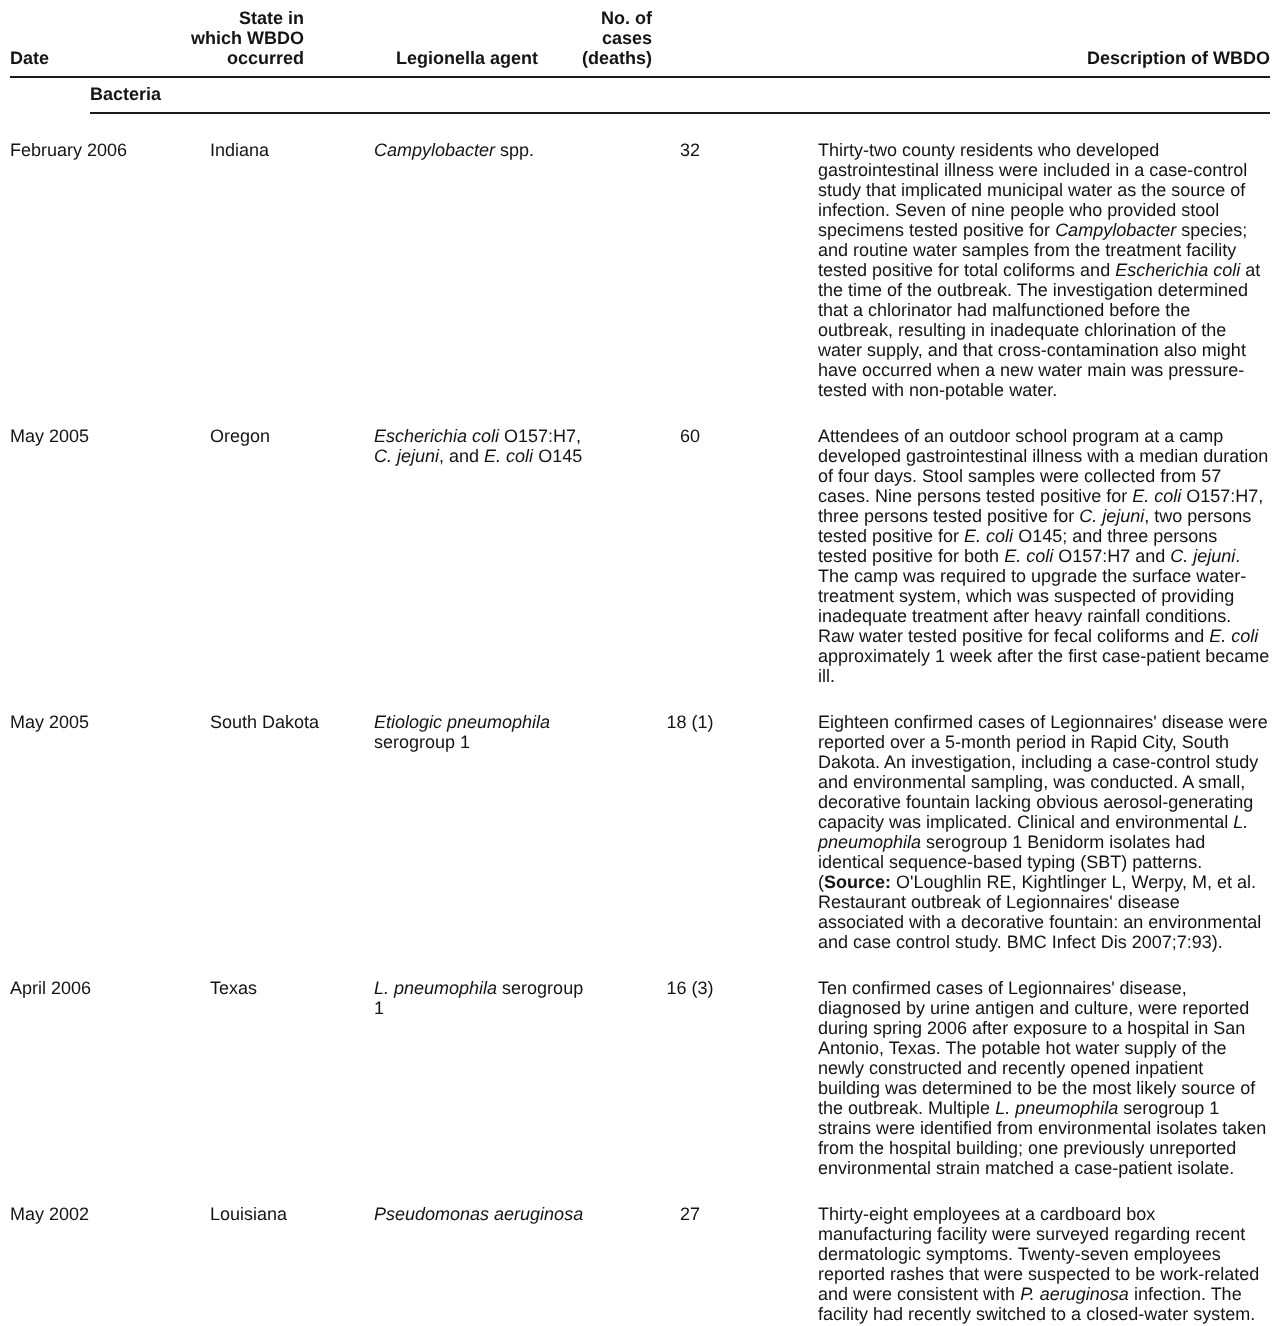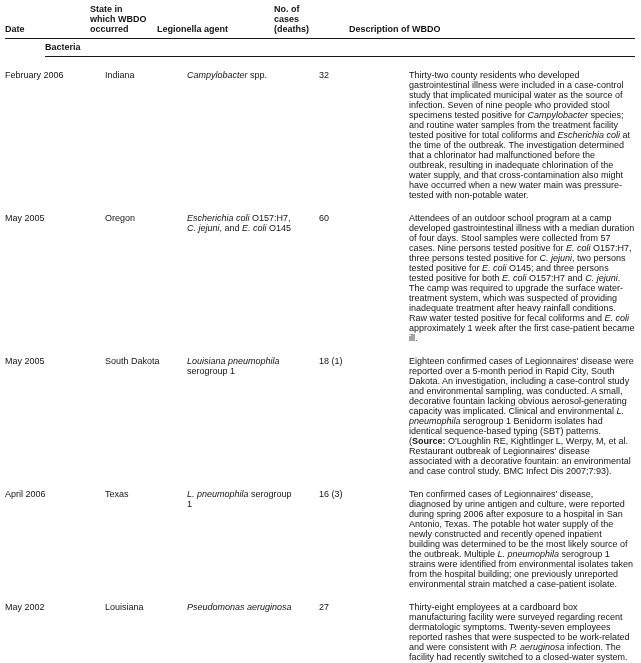--- a/index.html
+++ b/index.html
@@ -21,35 +21,35 @@
 
   
   .thead {
     align-items: end;
     padding-bottom: 4px;
     border-bottom: 1px solid #1a1a1a;
     font-weight: bold;
   }
   .hc { white-space: pre-line; line-height: 10px; }
   .hc.left { text-align: left; }
-  .hc.center { text-align: left; }
+  .hc.center { text-align: right; }
 
   
   .section {
     font-weight: bold;
     padding: 3px 0 4px 0;
     border-bottom: 1px solid #1a1a1a;
     line-height: 10px;
     margin-left: 40px;
   }
 
   
   .row { padding-top: 13px; gap: 20px; }
   .cell { line-height: 10px; vertical-align: top; }
-  .cell.cases { text-align: left; }
+  .cell.cases { text-align: center; }
   .cell.desc { padding-left: 18px; text-align: left; }
   .hc.desc { padding-left: 18px; }
   .cell i, .hc i { font-style: italic; text-align: center; }
   .cell b { font-weight: bold; }
 </style>
 </head>
 <body>
 
 <div class="page">
 
@@ -79,21 +79,21 @@
     <div class="cell">May 2005</div>
     <div class="cell">Oregon</div>
     <div class="cell"><i>Escherichia coli</i> O157:H7, <i>C. jejuni</i>, and <i>E. coli</i> O145</div>
     <div class="cell cases">60</div>
     <div class="cell desc">Attendees of an outdoor school program at a camp developed gastrointestinal illness with a median duration of four days. Stool samples were collected from 57 cases. Nine persons tested positive for <i>E. coli</i> O157:H7, three persons tested positive for <i>C. jejuni</i>, two persons tested positive for <i>E. coli</i> O145; and three persons tested positive for both <i>E. coli</i> O157:H7 and <i>C. jejuni</i>. The camp was required to upgrade the surface water-treatment system, which was suspected of providing inadequate treatment after heavy rainfall conditions. Raw water tested positive for fecal coliforms and <i>E. coli</i> approximately 1 week after the first case-patient became ill.</div>
   </div>
 
   <div class="grid row">
     <div class="cell">May 2005</div>
     <div class="cell">South Dakota</div>
-    <div class="cell"><i>Louisiana pneumophila</i> serogroup 1</div>
+    <div class="cell"><i>Etiologic pneumophila</i> serogroup 1</div>
     <div class="cell cases">18 (1)</div>
     <div class="cell desc">Eighteen confirmed cases of Legionnaires' disease were reported over a 5-month period in Rapid City, South Dakota. An investigation, including a case-control study and environmental sampling, was conducted. A small, decorative fountain lacking obvious aerosol-generating capacity was implicated. Clinical and environmental <i>L. pneumophila</i> serogroup 1 Benidorm isolates had identical sequence-based typing (SBT) patterns. (<b>Source:</b> O'Loughlin RE, Kightlinger L, Werpy, M, et al. Restaurant outbreak of Legionnaires' disease associated with a decorative fountain: an environmental and case control study. BMC Infect Dis 2007;7:93).</div>
   </div>
 
   <div class="grid row">
     <div class="cell">April 2006</div>
     <div class="cell">Texas</div>
     <div class="cell"><i>L. pneumophila</i> serogroup 1</div>
     <div class="cell cases">16 (3)</div>
     <div class="cell desc">Ten confirmed cases of Legionnaires' disease, diagnosed by urine antigen and culture, were reported during spring 2006 after exposure to a hospital in San Antonio, Texas. The potable hot water supply of the newly constructed and recently opened inpatient building was determined to be the most likely source of the outbreak. Multiple <i>L. pneumophila</i> serogroup 1 strains were identified from environmental isolates taken from the hospital building; one previously unreported environmental strain matched a case-patient isolate.</div>

